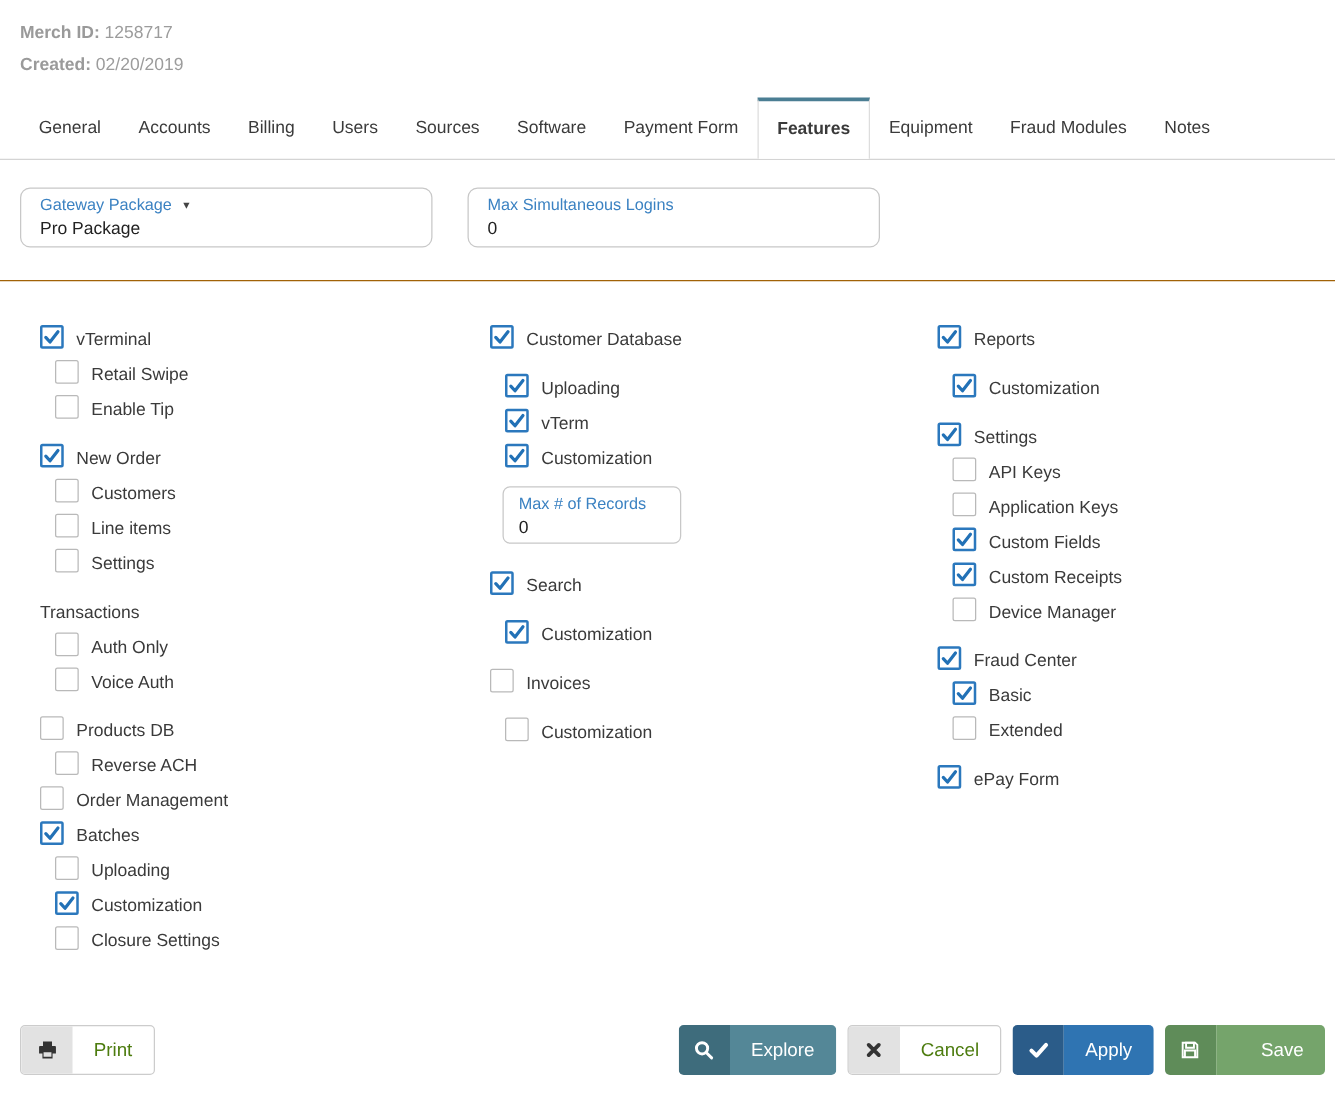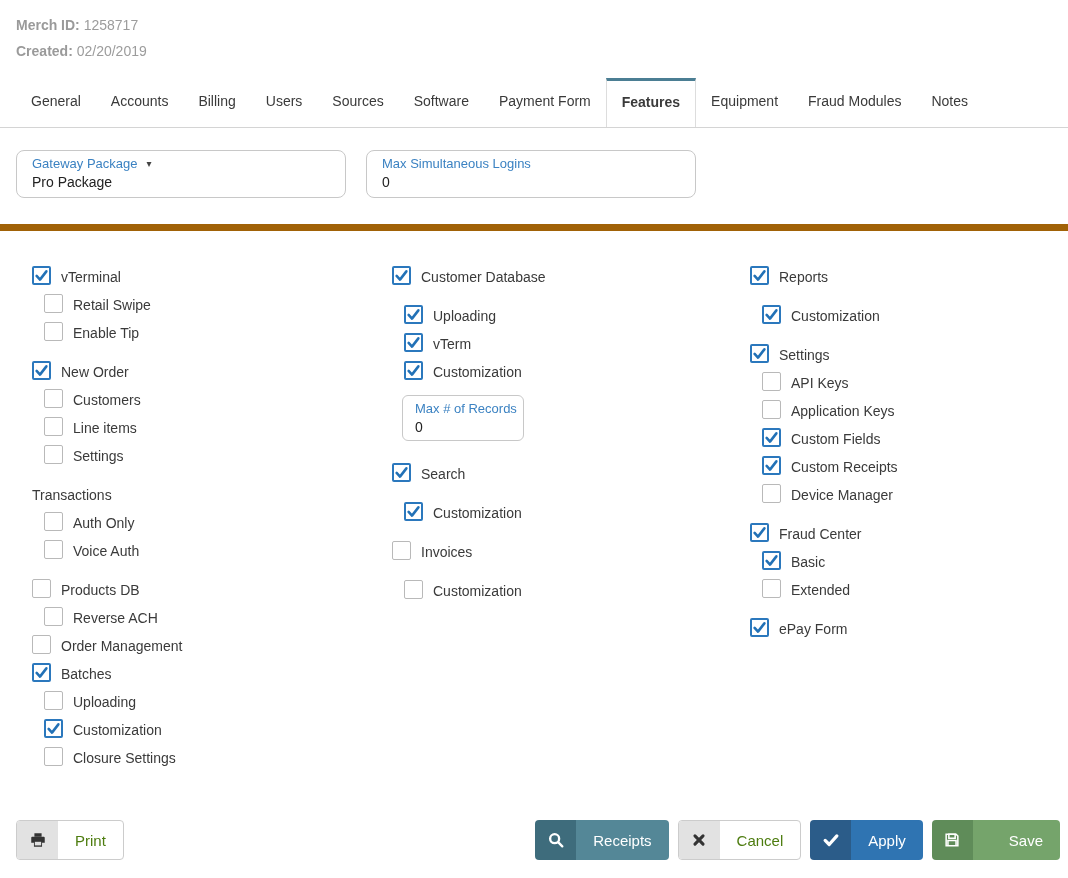--- a/index.html
+++ b/index.html
@@ -11,40 +11,40 @@
   .hdr b { font-weight:bold; color:#9a9a9a; }
 
   
   .tabbar { display:flex; align-items:flex-start; border-bottom:1px solid #d4d4d4;
     margin-top:14px; padding-left:16px; height:50px; }
   .tab { padding:15px 15px 16px 15px; font-size:14px; color:#3a3a3a; cursor:pointer; white-space:nowrap; }
   .tab.active { font-weight:bold; background:#fff; border:1px solid #ddd; border-bottom:none;
     border-top:3px solid #4b7e93; padding:13px 15px 17px 15px; margin-bottom:-1px; }
 
   
-  .pkgrow { display:flex; gap:20px; padding:22px 16px 26px 16px; border-bottom:7px solid #a16207; }
+  .pkgrow { display:flex; gap:28px; padding:22px 16px 26px 16px; border-bottom:1px solid #a16207; }
   .pkgbox { width:330px; height:48px; border:1px solid #c8c8c8; border-radius:8px; padding:5px 15px; background:#fff; }
   .pkglabel-row { display:flex; align-items:center; }
   .pkglabel { font-size:13px; color:#3b82c2; }
   .caret { font-size:10px; color:#444; margin-left:9px; }
   .pkgvalue { font-size:14px; color:#222; margin-top:3px; }
 
   
   .features { display:flex; padding:26px 0 0 32px; }
   .fcol0 { width:360px; } .fcol1 { width:358px; } .fcol2 { flex:1; }
   .row { display:flex; align-items:flex-end; height:28px; }
   .row.gap { margin-top:11px; }
   .row.lvl1 { margin-left:12px; }
   .cb { width:19px; height:19px; border:1px solid #b9b9b9; border-radius:2px; background:#fff;
     margin-right:10px; flex:0 0 auto; display:flex; align-items:center; justify-content:center; cursor:pointer; }
   .cb.on { border:2px solid #2b78bd; }
   .cb svg { width:17px; height:17px; }
   .cblabel { font-size:14px; color:#3a3a3a; }
   .grouplabel { font-size:14px; color:#3a3a3a; }
-  .fieldbox { width:122px; border:1px solid #c8c8c8; border-radius:6px; padding:5px 12px;
+  .fieldbox { width:143px; border:1px solid #c8c8c8; border-radius:6px; padding:5px 12px;
     margin:13px 0 13px 10px; background:#fff; }
   .fieldbox.gap { margin-top:15px; }
   .flabel { font-size:13px; color:#3b82c2; white-space:nowrap; }
   .fvalue { font-size:14px; color:#222; margin-top:3px; }
 
   
   .footer { position:absolute; left:0; right:0; top:820px; height:40px; padding:0 8px 0 16px;
     display:flex; justify-content:space-between; }
   .btn { display:flex; align-items:stretch; height:40px; border-radius:4px; overflow:hidden;
     font-size:15px; cursor:pointer; }
@@ -340,21 +340,21 @@
     <span class="tx">Print</span>
   </div>
   <div class="btngroup">
     <div class="btn btn-explore">
       <span class="ic">
         <svg viewBox="0 0 20 20" fill="none" stroke="#fff" stroke-width="2.6">
             <circle cx="8.5" cy="8.5" r="5"></circle>
             <line x1="12.6" y1="12.6" x2="17" y2="17" stroke-linecap="round"></line>
           </svg>
       </span>
-      <span class="tx">Receipts</span>
+      <span class="tx">Explore</span>
     </div>
     <div class="btn btn-light">
       <span class="ic">
         <svg viewBox="0 0 20 20">
             <path d="M5.5 5.5 L14.5 14.5 M14.5 5.5 L5.5 14.5" stroke="#333" stroke-width="3.4" stroke-linecap="round"></path>
           </svg>
       </span>
       <span class="tx">Cancel</span>
     </div>
     <div class="btn btn-apply">

